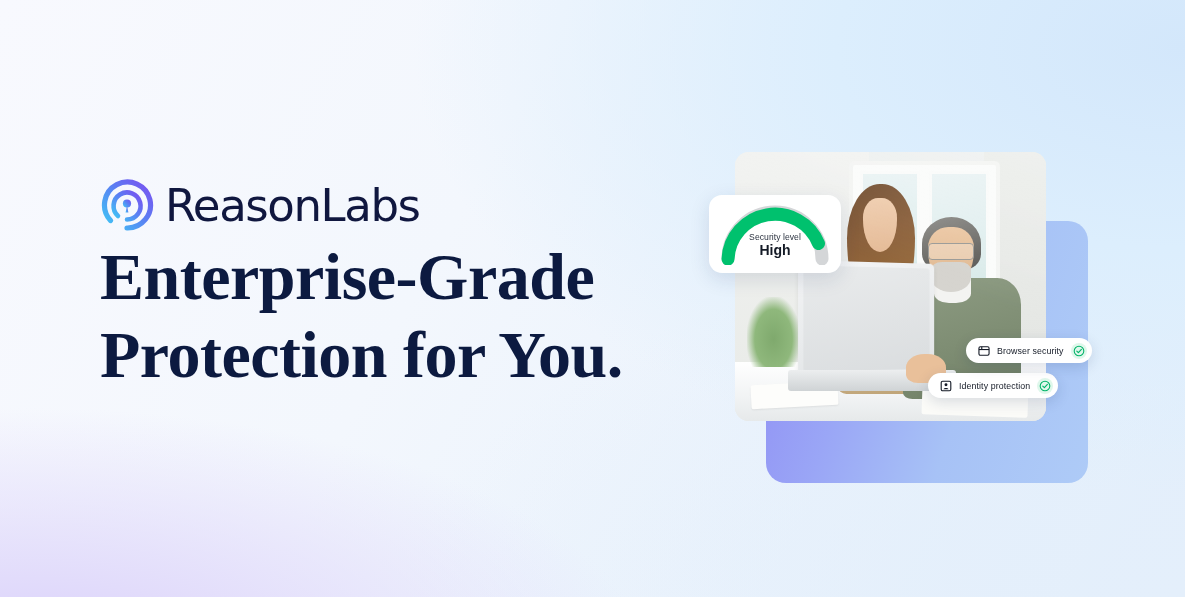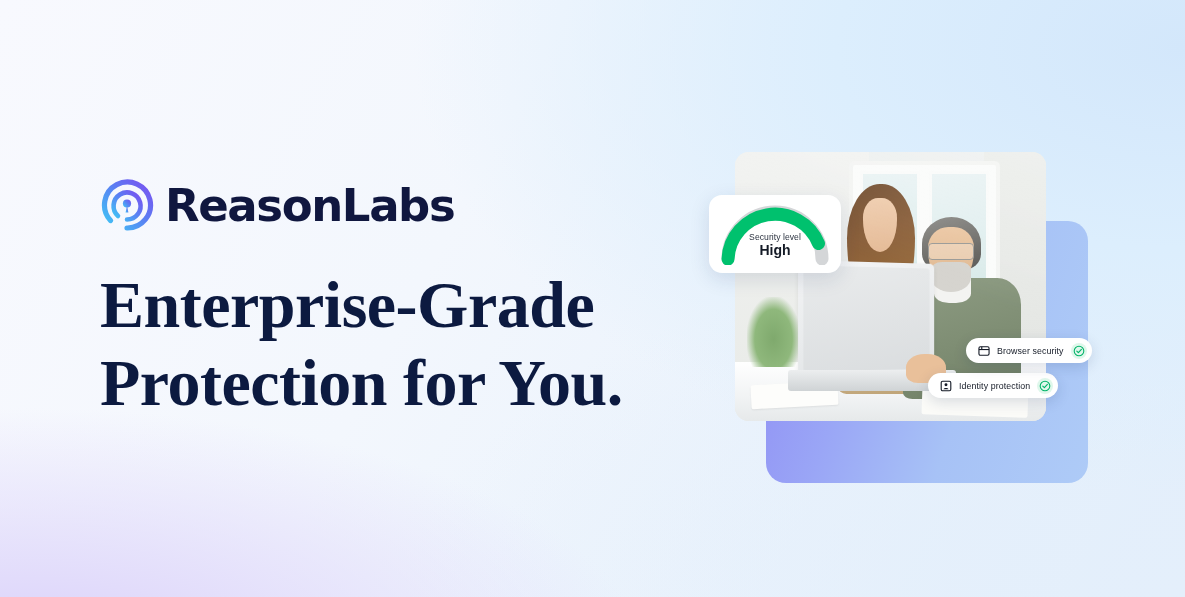--- a/index.html
+++ b/index.html
@@ -34,29 +34,28 @@
   .logo-row {
     display: flex;
     align-items: center;
     gap: 11px;
     height: 66px;
   }
   .logo-mark { width: 54px; height: 54px; display: block; flex: none; }
   .logo-word {
     font-family: "DejaVu Sans", sans-serif;
     font-size: 45px;
-    font-weight: 700;
+    font-weight: 400;
     letter-spacing: -1.4px;
     color: #10173f;
     line-height: 1;
     white-space: nowrap;
   }
 
   .headline {
-    margin-top: 28px;
     font-family: "Liberation Serif", "DejaVu Serif", serif;
     font-weight: 700;
     font-size: 66px;
     line-height: 1.18;
     letter-spacing: -0.5px;
     color: #0c1a40;
     white-space: pre-line;
   }
 
   

